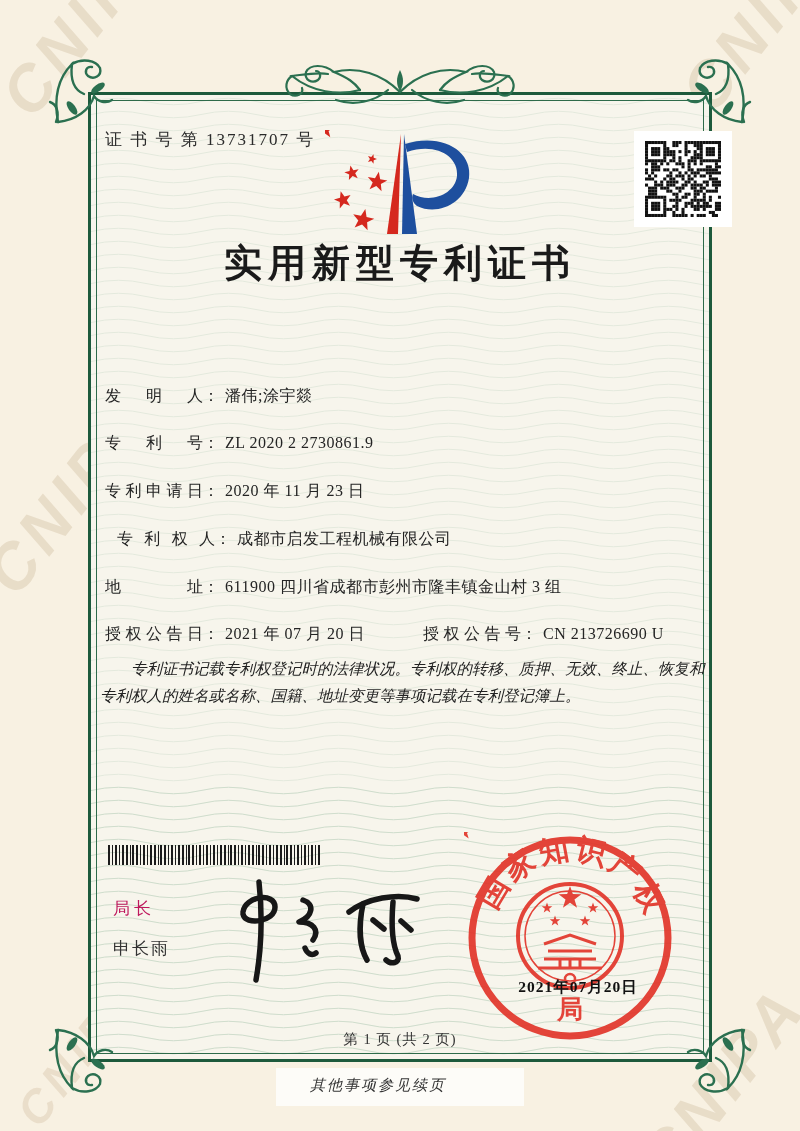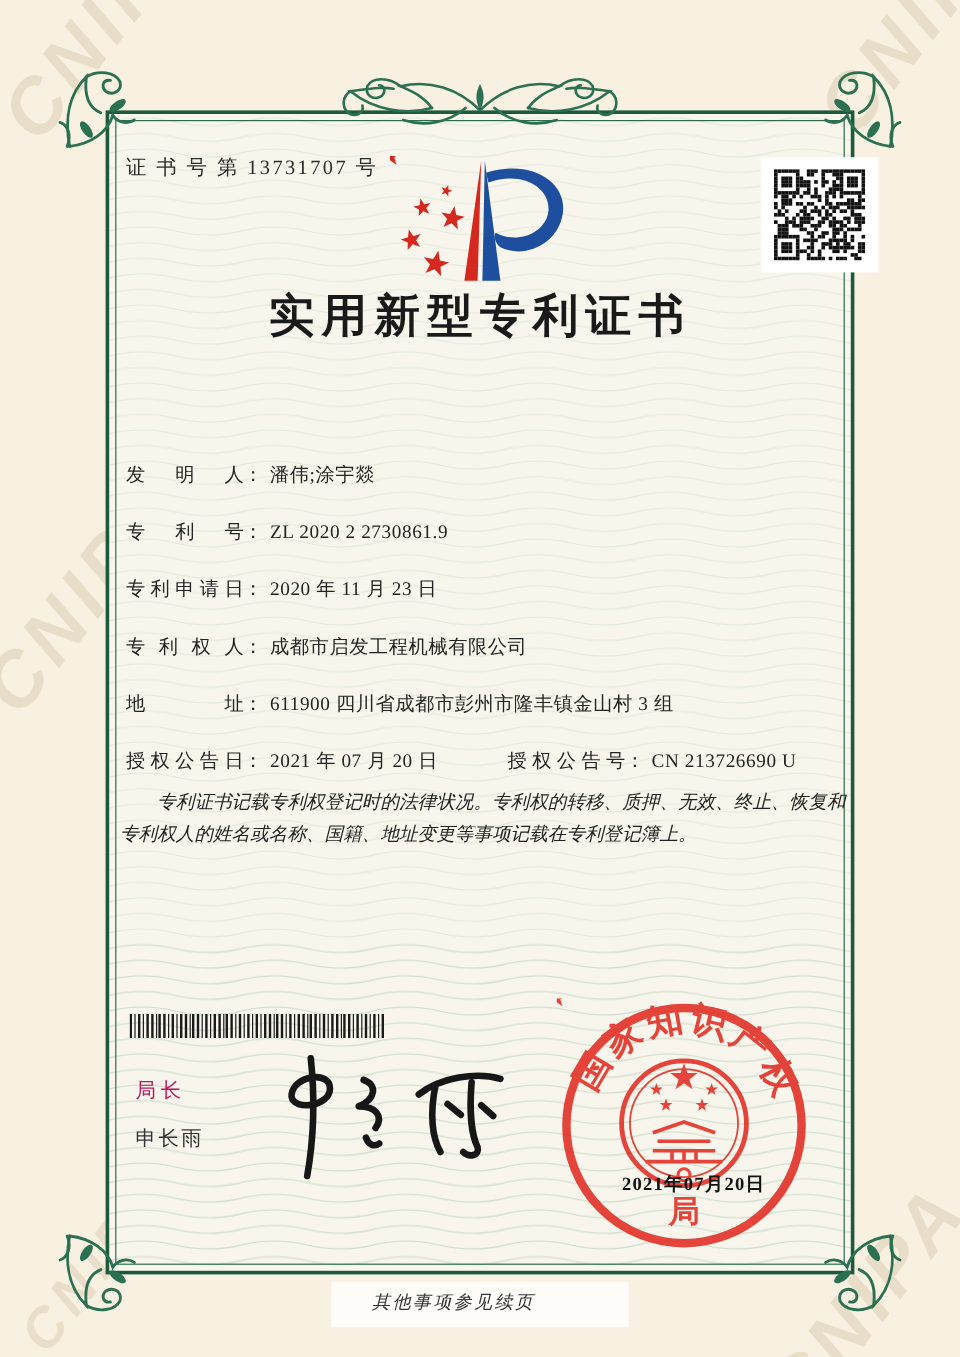--- a/index.html
+++ b/index.html
@@ -485,21 +485,21 @@
 
   <div class="frow" style="top:386px;">
     <span class="f-label">发明人</span><span class="f-colon">：</span><span class="f-value">潘伟;涂宇燚</span>
   </div>
   <div class="frow" style="top:433px;">
     <span class="f-label">专利号</span><span class="f-colon">：</span><span class="f-value">ZL 2020 2 2730861.9</span>
   </div>
   <div class="frow" style="top:481px;">
     <span class="f-label">专利申请日</span><span class="f-colon">：</span><span class="f-value">2020 年 11 月 23 日</span>
   </div>
-  <div class="frow" style="top:529px;">
+  <div class="frow" style="top:529px;margin-left:12px;">
     <span class="f-label">专利权人</span><span class="f-colon">：</span><span class="f-value">成都市启发工程机械有限公司</span>
   </div>
   <div class="frow" style="top:577px;">
     <span class="f-label">地址</span><span class="f-colon">：</span><span class="f-value">611900 四川省成都市彭州市隆丰镇金山村 3 组</span>
   </div>
   <div class="frow" style="top:624px;">
     <span class="f-label">授权公告日</span><span class="f-colon">：</span><span class="f-value">2021 年 07 月 20 日</span><span class="f-label grant2">授权公告号</span><span class="f-colon">：</span><span class="f-value">CN 213726690 U</span>
   </div>
 
   <div class="abs body-text">
@@ -612,17 +612,18 @@
         <path d="M80,127 L132,127"></path>
         <path d="M74,136 L138,136"></path>
         <path d="M96,127 L96,136 M116,127 L116,136 M106,127 L106,136"></path>
       </g>
       <circle cx="106" cy="147" r="5" stroke-width="2.5"></circle>
     </g>
   </svg>
 
   <div class="abs seal-date">2021年07月20日</div>
 
+  <div class="abs page-info">第 1 页 (共 2 页)</div>
 
   <div class="abs footer-box"></div>
   <div class="abs footer-note">其他事项参见续页</div>
 
 </div>
 
 </body></html>

